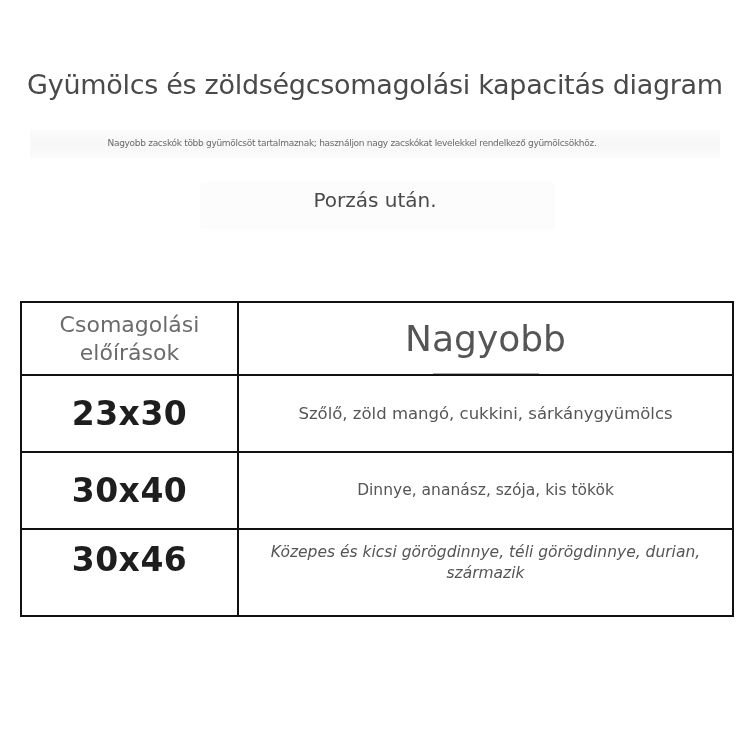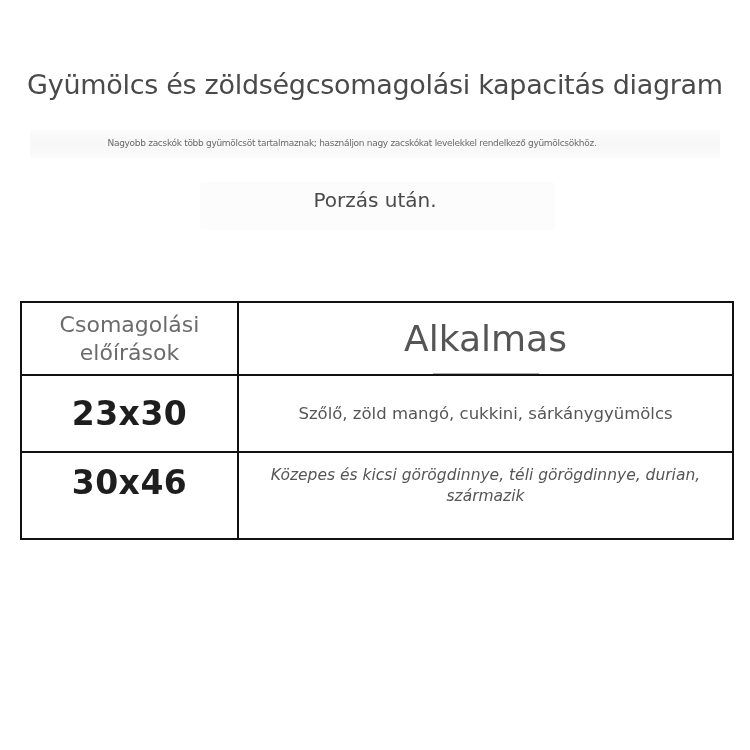--- a/index.html
+++ b/index.html
@@ -134,26 +134,30 @@
 
 <table class="spec-table">
   <colgroup>
     <col class="c1">
     <col class="c2">
   </colgroup>
   <tbody>
       <tr class="hdr-row">
     <th class="hdr-left">Csomagolási előírások</th>
     <th class="hdr-right">
-      <span>Alkalmas</span>
+      <span>Nagyobb</span>
       <span class="underline"></span>
     </th>
   </tr>
   <tr class="row">
     <td class="size">23x30</td>
     <td class="use">Szőlő, zöld mangó, cukkini, sárkánygyümölcs</td>
+  </tr>
+  <tr class="row">
+    <td class="size">30x40</td>
+    <td class="use small">Dinnye, ananász, szója, kis tökök</td>
   </tr>
   <tr class="row last">
     <td class="size">30x46</td>
     <td class="use small">Közepes és kicsi görögdinnye, téli görögdinnye, durian, származik</td>
   </tr>
 </tbody>
   </table>
 
 </body></html>

